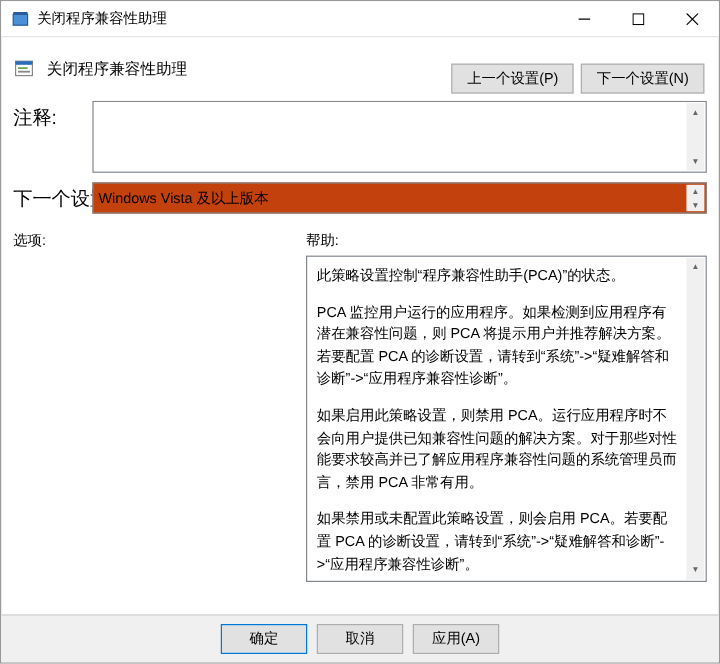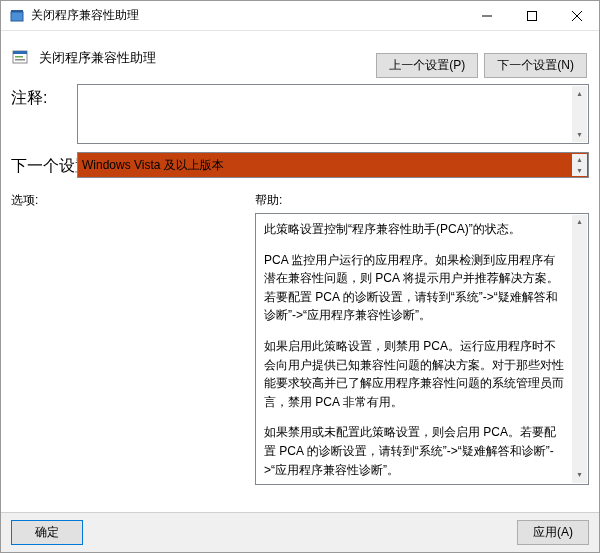--- a/index.html
+++ b/index.html
@@ -150,21 +150,21 @@
     margin-left: 244px;
   }
   .help-box p { margin-bottom: 12px; }
 
   
   .footer {
     height: 40px;
     border-top: 1px solid #d0d0d0;
     display: flex;
     align-items: center;
-    justify-content: space-between;
+    justify-content: center;
     padding: 0 10px;
     gap: 8px;
     background: #f0f0f0;
   }
   .footer .btn { min-width: 72px; }
   .btn.primary { border-color: #0078d7; }
 </style>
 </head>
 <body>
 
@@ -251,14 +251,15 @@
 
     <div class="vscroll">
       <div class="vscroll-arrow">▴</div>
       <div class="vscroll-arrow">▾</div>
     </div>
   </div>
 </div>
 
 <div class="footer">
   <button class="btn primary">确定</button>
+  <button class="btn">取消</button>
   <button class="btn">应用(A)</button>
 </div>
 
 </body></html>

